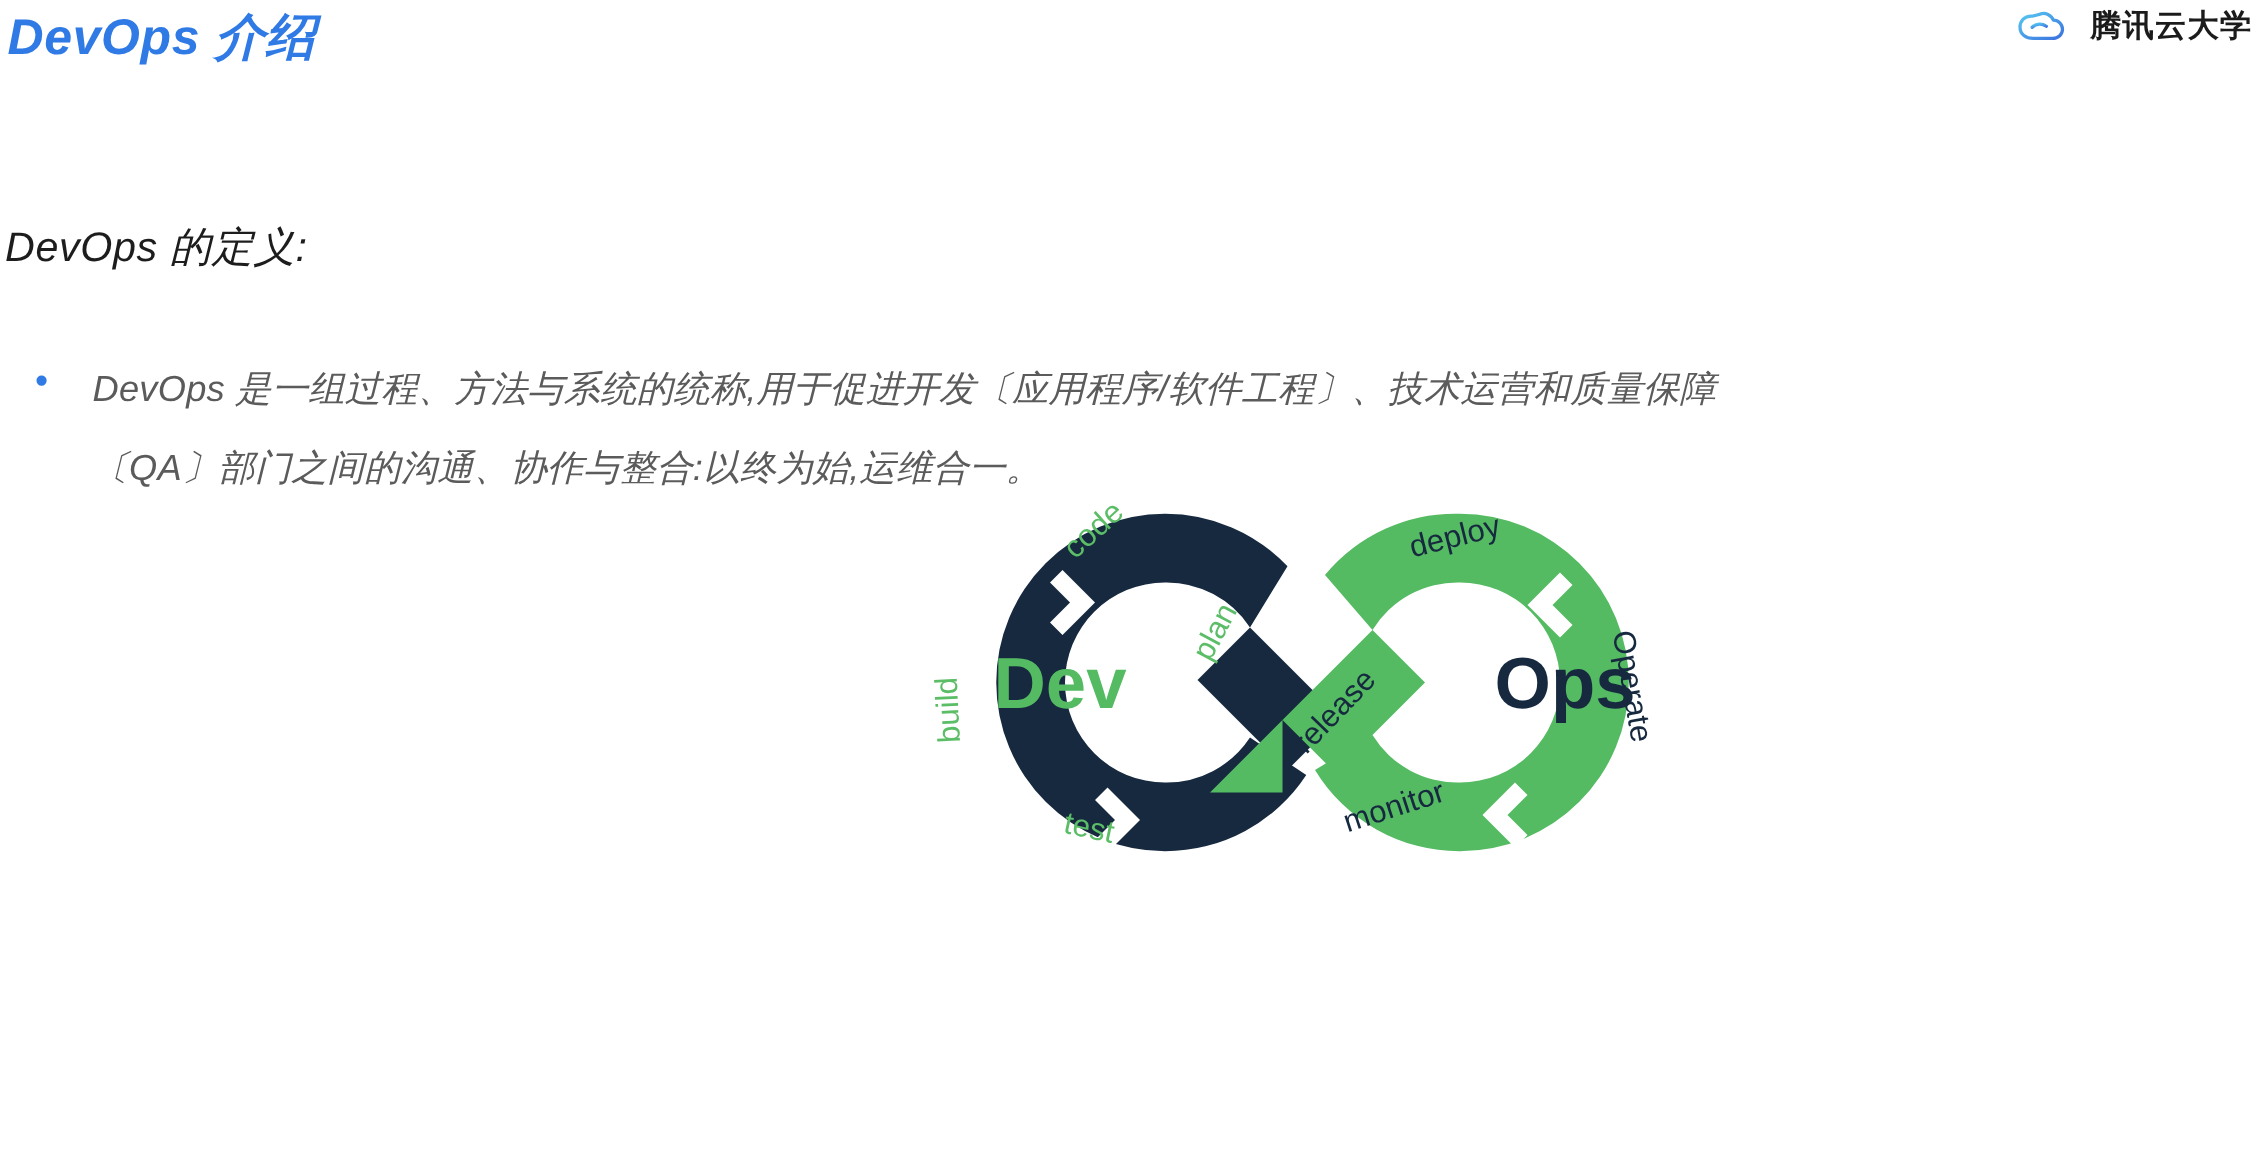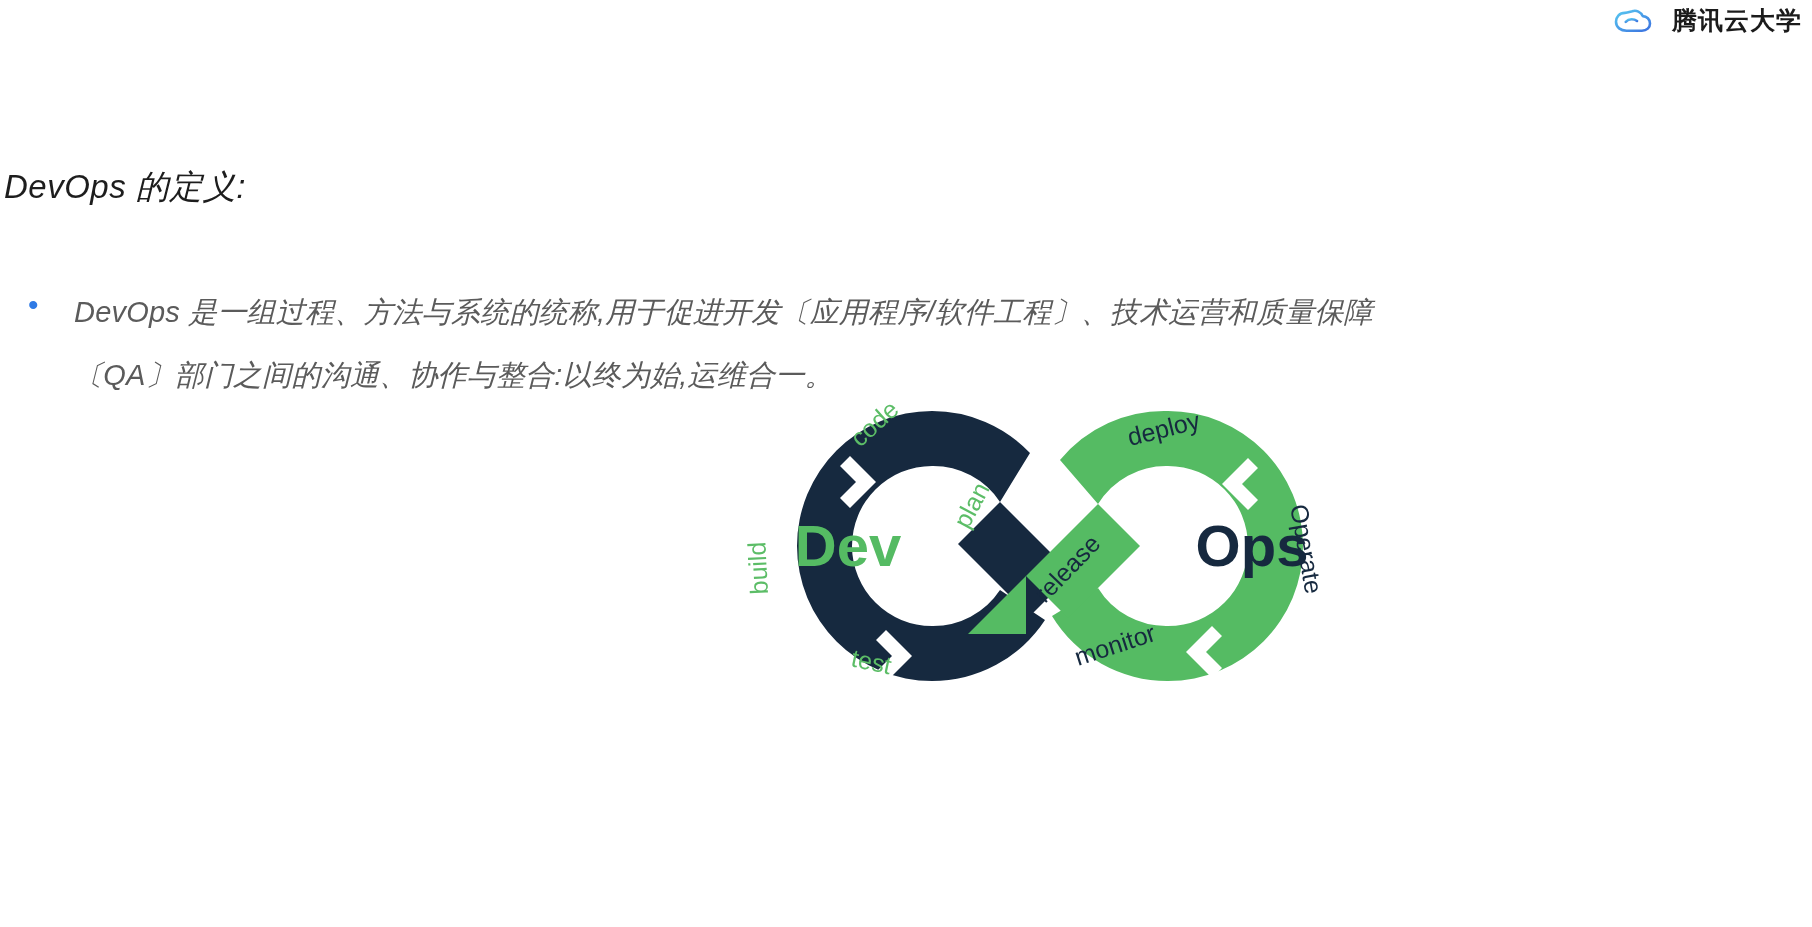--- a/index.html
+++ b/index.html
@@ -22,21 +22,21 @@
     display: flex; align-items: center; gap: 22px; text-align: right;
   }
   .logo-mark { width: 34px; height: 26px; display:block; }
   .logo-text {
     font-size: 25px; font-weight: 700; color: #1b1b1b;
     letter-spacing: 1px; white-space: nowrap;
   }
 
   
   .section-heading {
-    position: absolute; left: 4px; top: 165px;
+    position: absolute; left: 4px; top: 176px;
     font-size: 33px; font-style: italic; color: #1d1d1d;
     font-weight: 400; letter-spacing: 0.5px; white-space: nowrap;
   }
   .bullet-block {
     position: absolute; left: 28px; top: 281px;
     width: 1420px;
     display: flex; align-items: flex-start; gap: 0;
   }
   .bullet-dot {
     color: #2f7ae5; font-size: 30px; line-height: 48px;
@@ -60,20 +60,21 @@
   .loop-label-green { font-family:"Liberation Sans",sans-serif; font-size:25px; fill:#5cbd67; }
   .loop-label-navy  { font-family:"Liberation Sans",sans-serif; font-size:25px; fill:#16293f; }
   .loop-big-green { font-family:"Liberation Sans",sans-serif; font-size:58px; font-weight:700; fill:#55bb63; }
   .loop-big-navy  { font-family:"Liberation Sans",sans-serif; font-size:58px; font-weight:700; fill:#16293f; }
 </style>
 </head>
 <body>
 
 <div class="slide">
 
+  <div class="slide-title">DevOps 介绍</div>
 
   <div class="logo">
     <svg class="logo-mark" viewBox="0 0 42 32">
       <defs>
         <linearGradient id="cg" x1="0" y1="0" x2="1" y2="1">
           <stop offset="0%" stop-color="#57c8f0"></stop>
           <stop offset="100%" stop-color="#3b72e0"></stop>
         </linearGradient>
       </defs>
       <path d="M11 6 C4 6 0 11 0 17 C0 24 6 28 13 28 L32 28 C38 28 42 24 42 19 C42 14 38 10 33 10 C31 5 25 2 20 4

